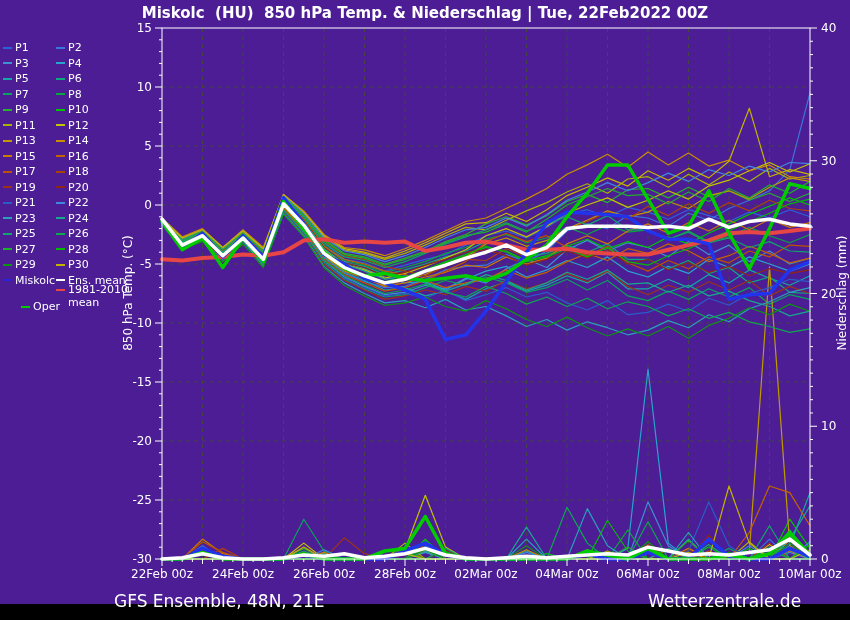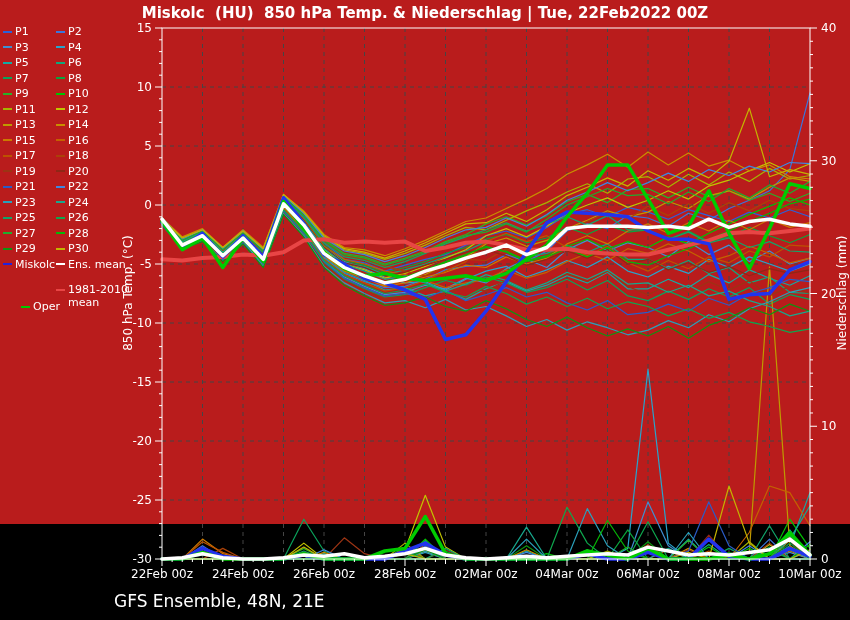--- a/index.html
+++ b/index.html
@@ -1,21 +1,21 @@
 <!DOCTYPE html>
 <html><head>
 <meta charset="utf-8">
 <style>
   html,body{margin:0;padding:0;background:#000;width:850px;height:620px;overflow:hidden;
     font-family:"DejaVu Sans","Liberation Sans",sans-serif;color:#fff;}
-  #stage{position:relative;width:850px;height:524px;background:#b91c1c;}
+  #stage{position:relative;width:850px;height:604px;background:#4c1d95;}
   #title{position:absolute;top:4px;left:0;width:100%;text-align:center;font-size:15px;
     font-weight:bold;white-space:pre;}
   #chart-svg{position:absolute;left:0;top:0;}
-  #legend{position:absolute;left:3px;top:24px;display:grid;grid-template-columns:53px 100px;
+  #legend{position:absolute;left:3px;top:40px;display:grid;grid-template-columns:53px 100px;
     grid-auto-rows:15.5px;font-size:11px;}
   .lg-item{display:flex;align-items:center;white-space:nowrap;}
   .sw{display:inline-block;width:9px;height:2px;margin-right:3px;flex:0 0 9px;}
   #clim-item{position:absolute;left:56px;top:283px;font-size:11px;line-height:13px;display:flex;}
   #clim-item .sw{margin-top:6px;}
   #oper-item{position:absolute;left:21px;top:300px;font-size:11px;display:flex;align-items:center;}
   .axis-title{position:absolute;font-size:12px;white-space:nowrap;}
   #y-left-title{left:128px;top:293px;transform:translate(-50%,-50%) rotate(-90deg);}
   #y-right-title{left:842px;top:293px;transform:translate(-50%,-50%) rotate(-90deg);}
   #x-title{position:absolute;top:581px;left:0;width:100%;text-align:center;font-size:12px;}
@@ -443,13 +443,14 @@
       <span>mean</span>
     </span>
   </div>
   <div id="oper-item">
     <span class="sw" style="background: rgb(0, 204, 0);"></span>
     <span>Oper</span>
   </div>
   <div id="y-left-title" class="axis-title">850 hPa Temp. (°C)</div>
   <div id="y-right-title" class="axis-title">Niederschlag (mm)</div>
   <div id="footer-left">GFS Ensemble, 48N, 21E</div>
+  <div id="footer-right">Wetterzentrale.de</div>
 </div>
 
 </body></html>

